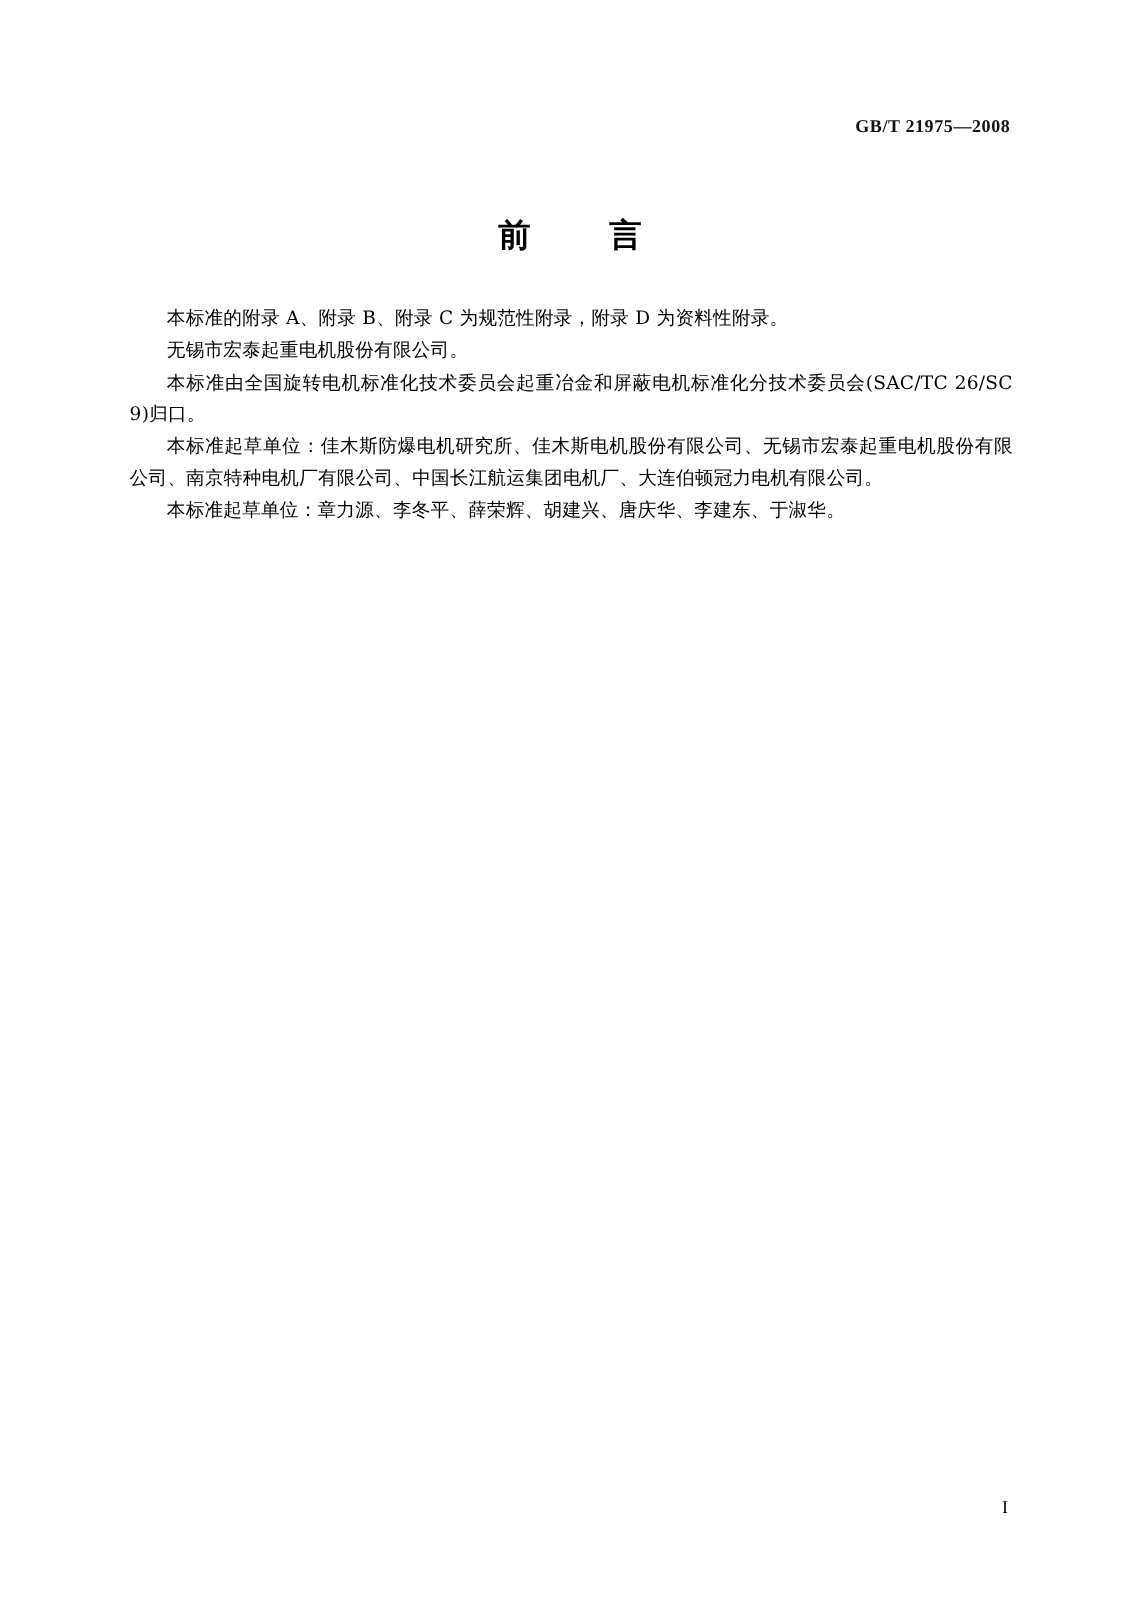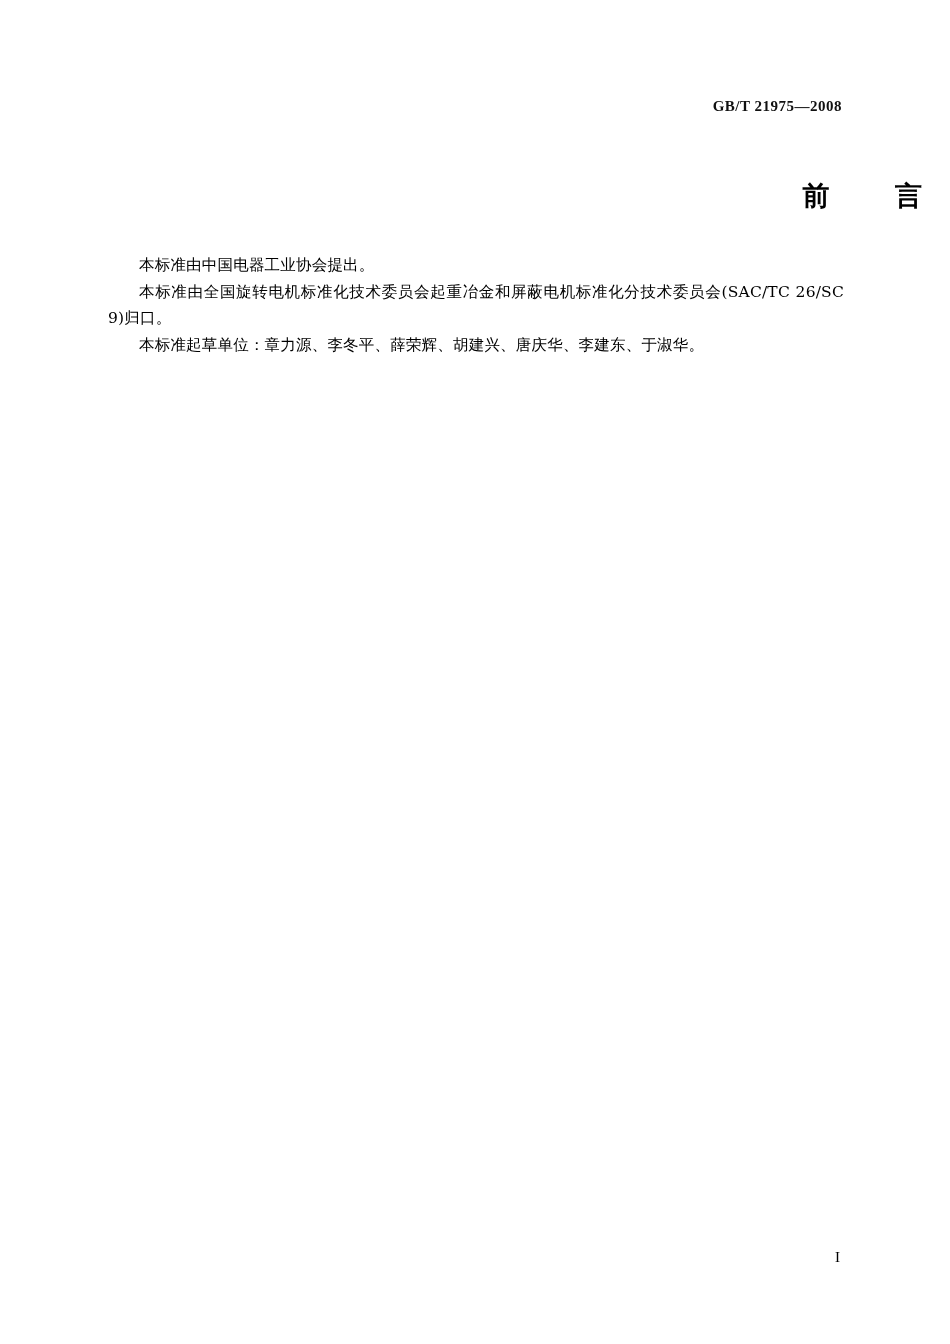--- a/index.html
+++ b/index.html
@@ -38,21 +38,21 @@
     right: 108px;
     height: 0;
     border-top: 0px solid transparent;
   }
   
   .doc-title {
     position: absolute;
     top: 178px;
     left: 0;
     width: 100%;
-    text-align: right;
+    text-align: center;
     font-family: "DejaVu Serif", serif;
     font-size: 27px;
     font-weight: 700;
     letter-spacing: 28px;
     text-indent: 28px;
     color: #000;
   }
   
   .body-block {
     position: absolute;
@@ -85,20 +85,22 @@
 
 <div class="page">
 
   <div class="doc-header">GB/T 21975—2008</div>
 
   <div class="header-rule"></div>
 
   <div class="doc-title">前 言</div>
 
   <div class="body-block">
-    <p class="para">本标准由中国电器工业协会提出。</p>
+    <p class="para">本标准的附录 A、附录 B、附录 C 为规范性附录，附录 D 为资料性附录。</p>
+    <p class="para">无锡市宏泰起重电机股份有限公司。</p>
     <p class="para">本标准由全国旋转电机标准化技术委员会起重冶金和屏蔽电机标准化分技术委员会(SAC/TC 26/SC 9)归口。</p>
+    <p class="para">本标准起草单位：佳木斯防爆电机研究所、佳木斯电机股份有限公司、无锡市宏泰起重电机股份有限公司、南京特种电机厂有限公司、中国长江航运集团电机厂、大连伯顿冠力电机有限公司。</p>
     <p class="para">本标准起草单位：章力源、李冬平、薛荣辉、胡建兴、唐庆华、李建东、于淑华。</p>
   </div>
 
   <div class="folio">I</div>
 
 </div>
 
 </body></html>

